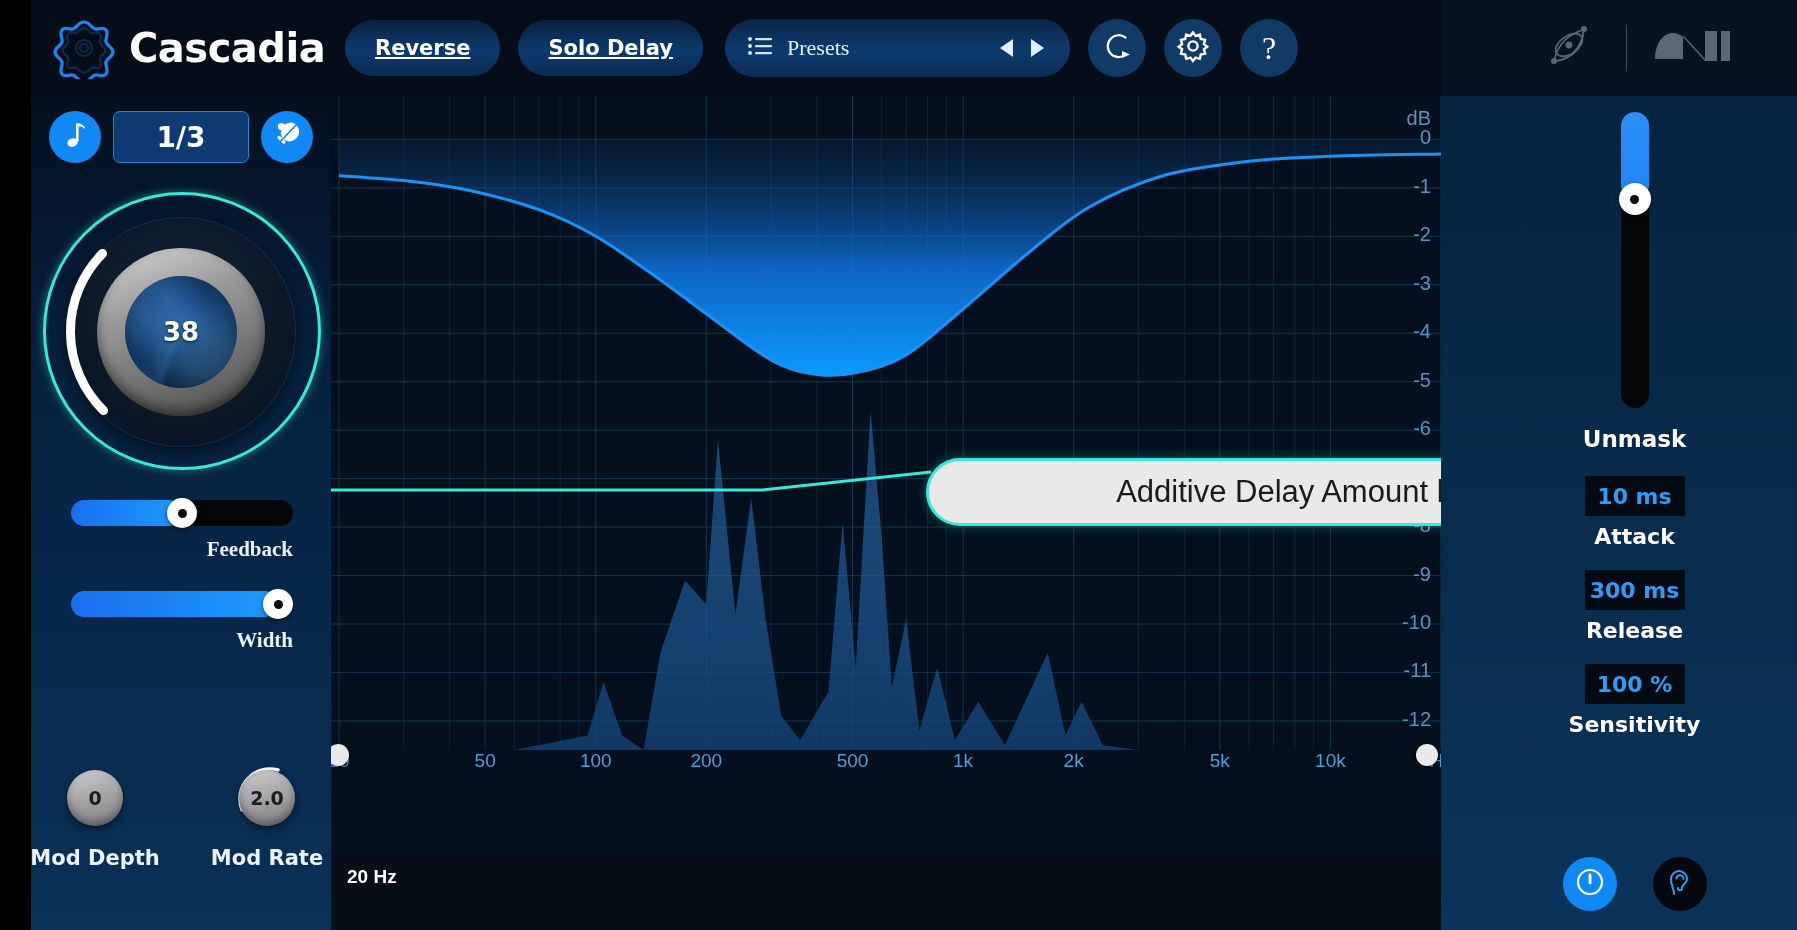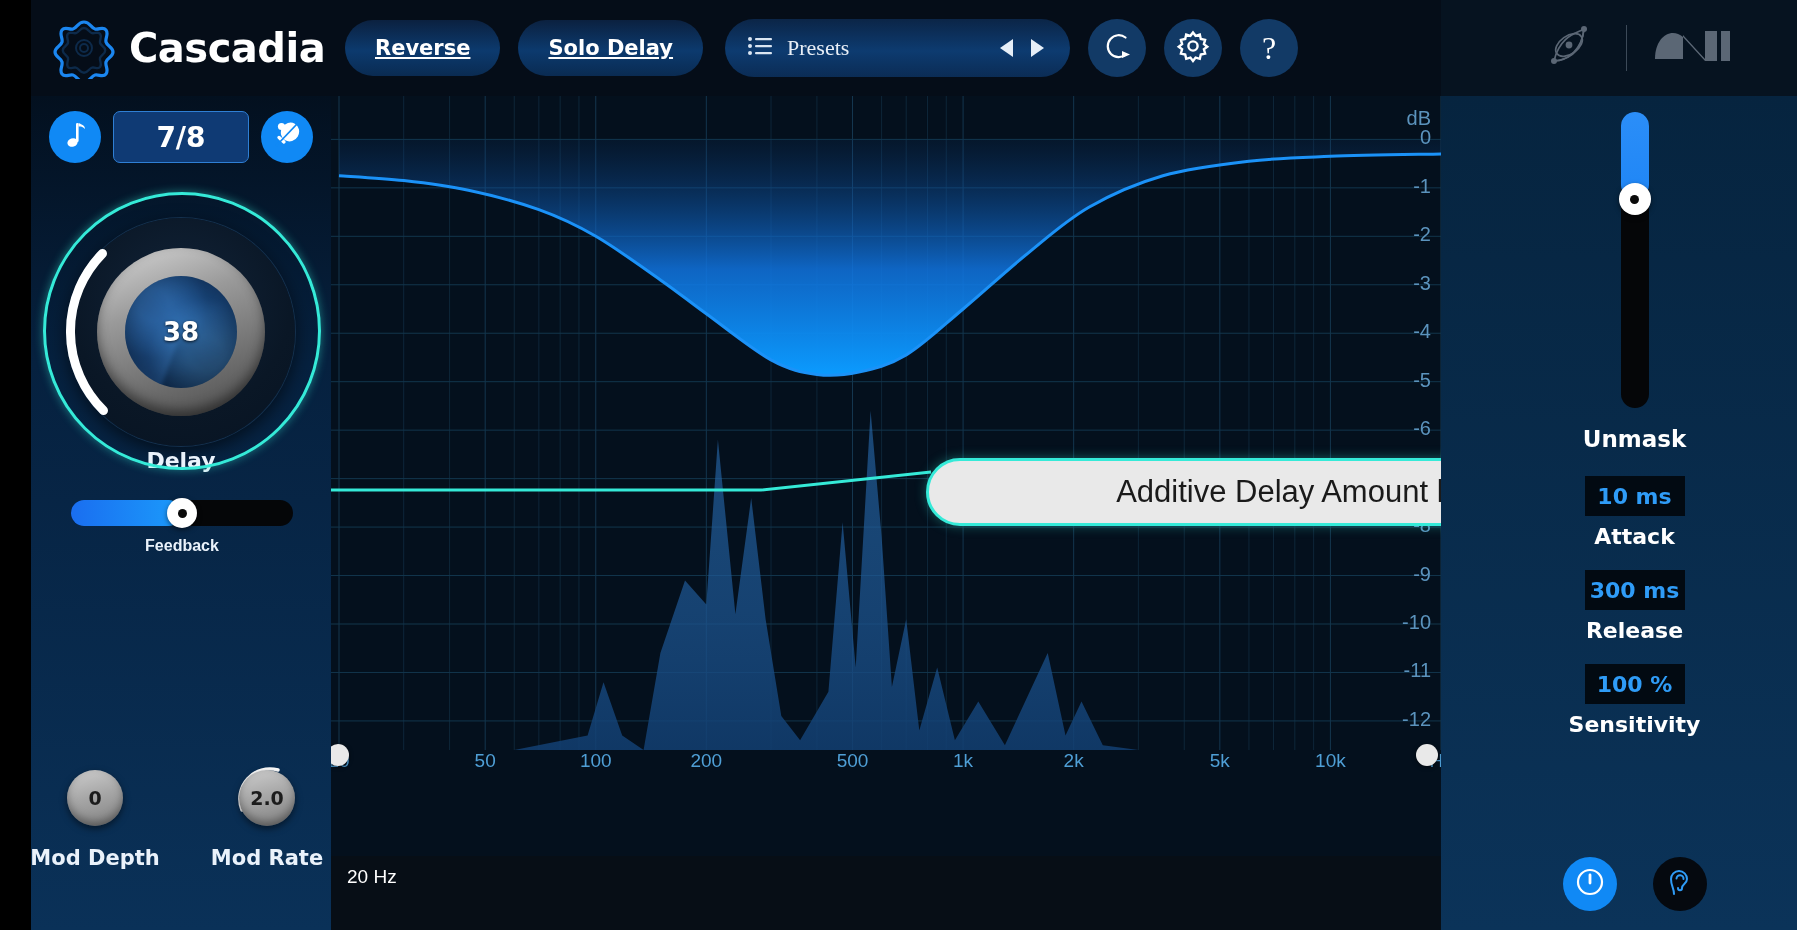--- a/index.html
+++ b/index.html
@@ -128,22 +128,22 @@
     position:relative; height:26px; border-radius:13px; background:#050608; cursor:pointer;
   }
   .sl-fill{ position:absolute; left:0; top:0; height:26px; border-radius:13px;
     background:linear-gradient(90deg,#1a6ef0 0%, #1b9bfb 100%); }
   .sl-knob{
     position:absolute; top:-2px; width:30px; height:30px; border-radius:50%;
     background:#fff; display:flex; align-items:center; justify-content:center;
     box-shadow:0 2px 5px rgba(0,0,0,.5);
   }
   .sl-knob i{ width:9px; height:9px; border-radius:50%; background:#0a0a0a; display:block; }
-  .sl-label{ margin-top:11px; text-align:center; color:#eaf2fb; font-size:16px; font-weight:bold;
-    font-family:Liberation Sans, sans-serif; }
+  .sl-label{ margin-top:11px; text-align:right; color:#eaf2fb; font-size:21px; font-weight:bold;
+    font-family:Liberation Serif, serif; }
 
   
   #smallknobs{ position:absolute; left:0; top:666px; width:300px; height:150px;
     display:flex; justify-content:center; gap:72px; }
   .sk-col{ width:100px; display:flex; flex-direction:column; align-items:center; }
   .sk-body{ position:relative; width:72px; height:72px; }
   .sk-disc{
     position:absolute; left:8px; top:8px; width:56px; height:56px; border-radius:50%;
     background:linear-gradient(165deg,#cfcfcf 0%, #a8a8a8 45%, #808080 100%);
     box-shadow:inset 0 -4px 8px rgba(0,0,0,.35), 0 3px 7px rgba(0,0,0,.5);
@@ -161,21 +161,21 @@
   #graph{ position:absolute; left:0; top:0; width:1110px; height:760px; }
   #freq-axis{
     position:absolute; left:0; top:654px; width:1110px; height:42px;
   }
   .fx-tick{ position:absolute; top:0; color:#4f9fd6; font-size:19px; transform:translateX(-50%);
     font-family:"Liberation Sans", sans-serif; }
   #db-axis{ position:absolute; left:1040px; top:0; width:70px; height:760px; }
   .db-tick{ position:absolute; right:10px; color:#5b93bd; font-size:20px;
     font-family:"Liberation Sans", sans-serif; }
   #readout-bar{
-    position:absolute; left:0; top:760px; width:1324px; height:74px; background:#070e16;
+    position:absolute; left:0; top:760px; width:1324px; height:74px; background:#070e16;font-weight:bold;
   }
   .readout{
     position:absolute; top:10px; color:#ffffff; font-size:19px;
     font-family:"Liberation Sans", sans-serif;
   }
 
   
   #callout{
     position:absolute; left:595px; top:362px; width:768px; height:68px;
     background:#e9e9e9; border:3px solid #35ead8; border-radius:34px;
@@ -340,21 +340,21 @@
           <svg width="26" height="30" viewBox="0 0 26 30">
             <g fill="#fff">
               <rect x="14" y="3" width="2.6" height="19" rx="1.2"></rect>
               <path d="M16.6 3 C20 4.6 23 5.6 23 9 C20.6 6.6 18.6 6.4 16.6 6.6 Z"></path>
               <ellipse cx="10.5" cy="22.5" rx="5.2" ry="4.2" transform="rotate(-18 10.5 22.5)"></ellipse>
             </g>
           </svg>
         </span>
       </div>
       <div id="tempo-box">
-        <span id="tempo-val">7/8</span>
+        <span id="tempo-val">1/3</span>
       </div>
       <div class="circ-blue">
         <span>
           <svg width="30" height="30" viewBox="0 0 30 30">
             <g fill="#fff">
               <ellipse cx="18" cy="12" rx="9" ry="9.6" transform="rotate(30 18 12)"></ellipse>
               <rect x="4.5" y="18" width="10" height="3.4" rx="1.7" transform="rotate(42 9.5 19.7)"></rect>
               <circle cx="9.5" cy="6.5" r="3.6"></circle>
             </g>
             <g stroke="#1089f5" stroke-width="1.8" fill="none">
@@ -368,32 +368,40 @@
     <div id="bigknob-wrap">
       <div id="knob-outer"></div>
       <div id="knob-ring"></div>
       <div id="knob-face">
         <div id="knob-value">38</div>
       </div>
       <svg id="knob-arc" viewBox="0 0 272 272">
         <path d="M 57.5 57.5 A 111 111 0 0 0 58.5 214.5" fill="none" stroke="#ffffff" stroke-width="9" stroke-linecap="round"></path>
       </svg>
     </div>
-    <div id="knob-label">Delay</div>
 
     <div class="sl-wrap" style="top:404px;">
       <div class="sl-track">
         <div class="sl-fill" id="fb-fill" style="width: 111px;"></div>
         <div class="sl-knob" id="fb-knob" style="left: 96px;">
             <i></i>
           </div>
       </div>
       <div class="sl-label">Feedback</div>
     </div>
 
+    <div class="sl-wrap" style="top:495px;">
+      <div class="sl-track">
+        <div class="sl-fill" id="wd-fill" style="width: 207px;"></div>
+        <div class="sl-knob" id="wd-knob" style="left: 192px;">
+            <i></i>
+          </div>
+      </div>
+      <div class="sl-label">Width</div>
+    </div>
 
     <div id="smallknobs">
       <div class="sk-col">
         <div class="sk-body">
           <div class="sk-disc">
             <span class="sk-val">0</span>
           </div>
         </div>
         <div class="sk-label">Mod Depth</div>
       </div>

